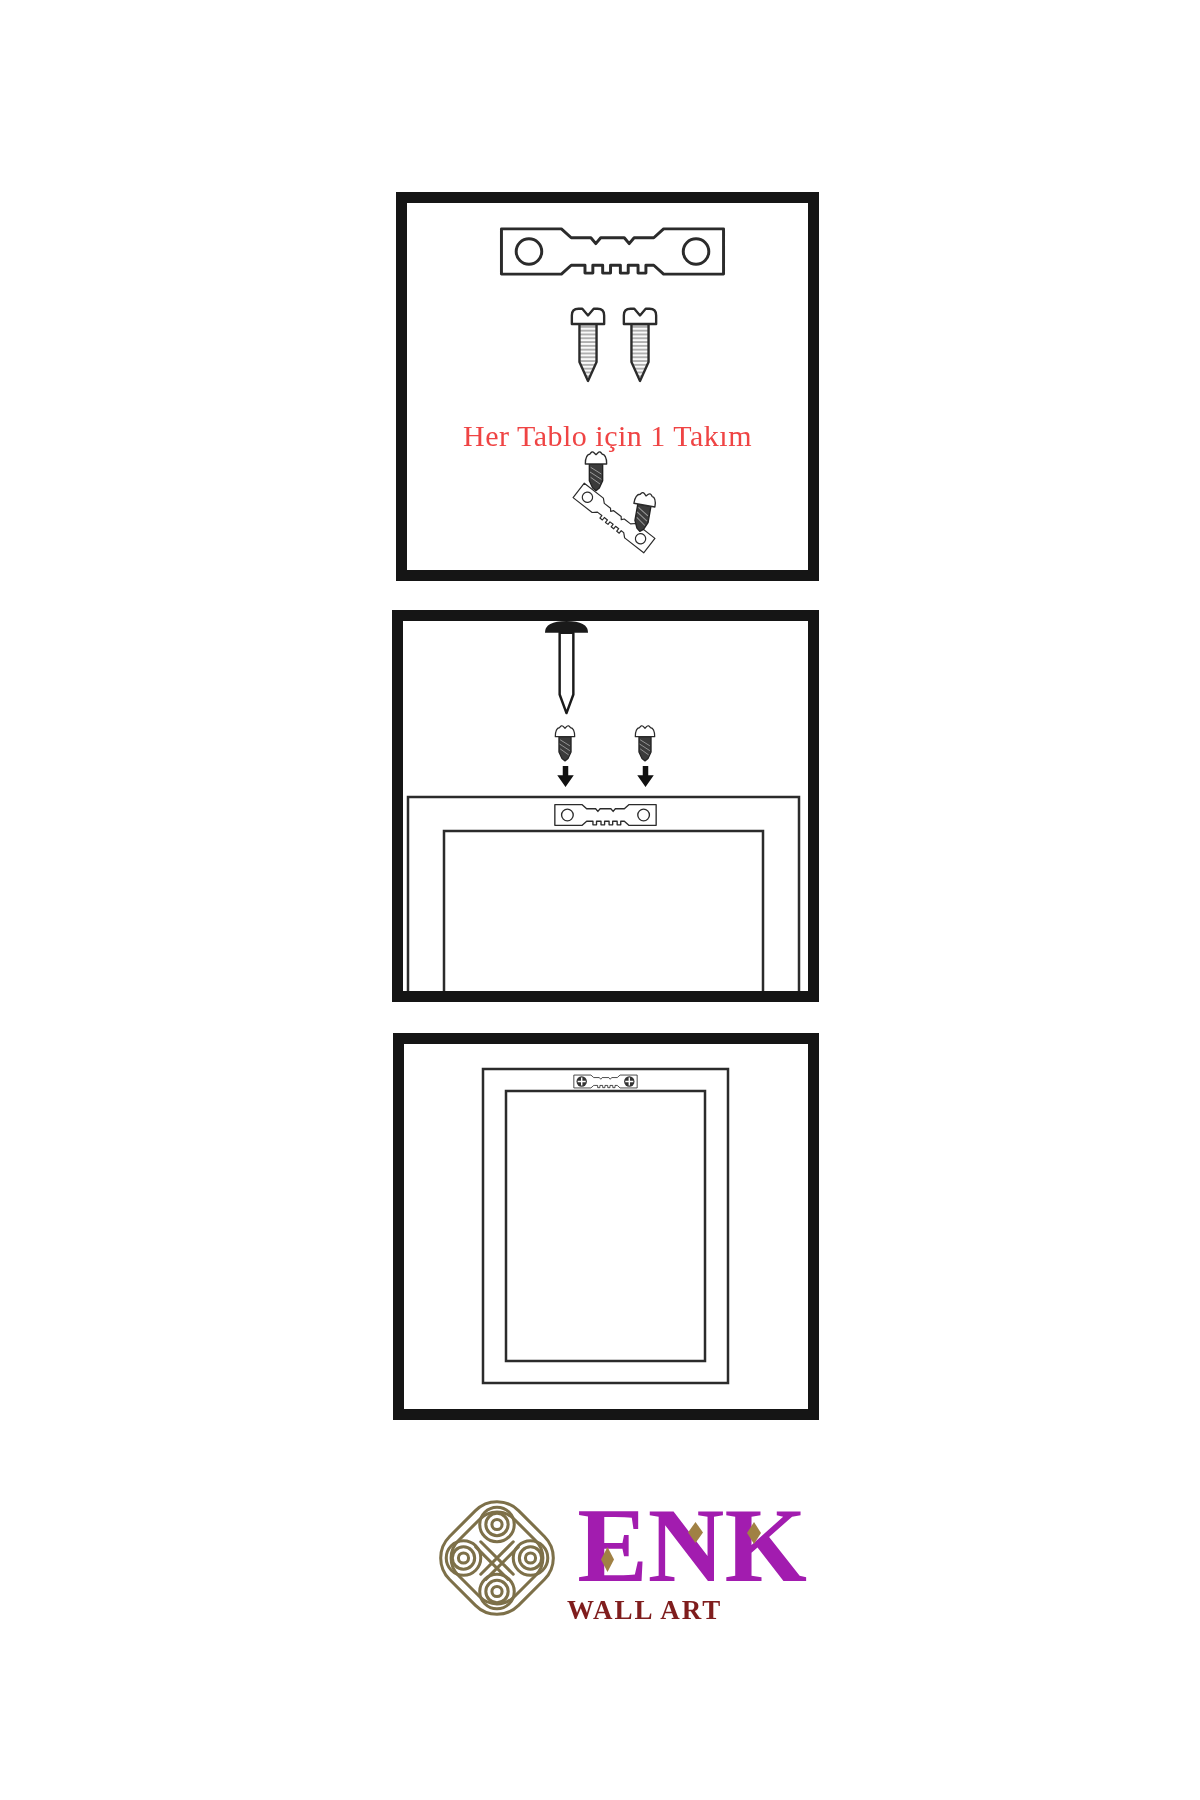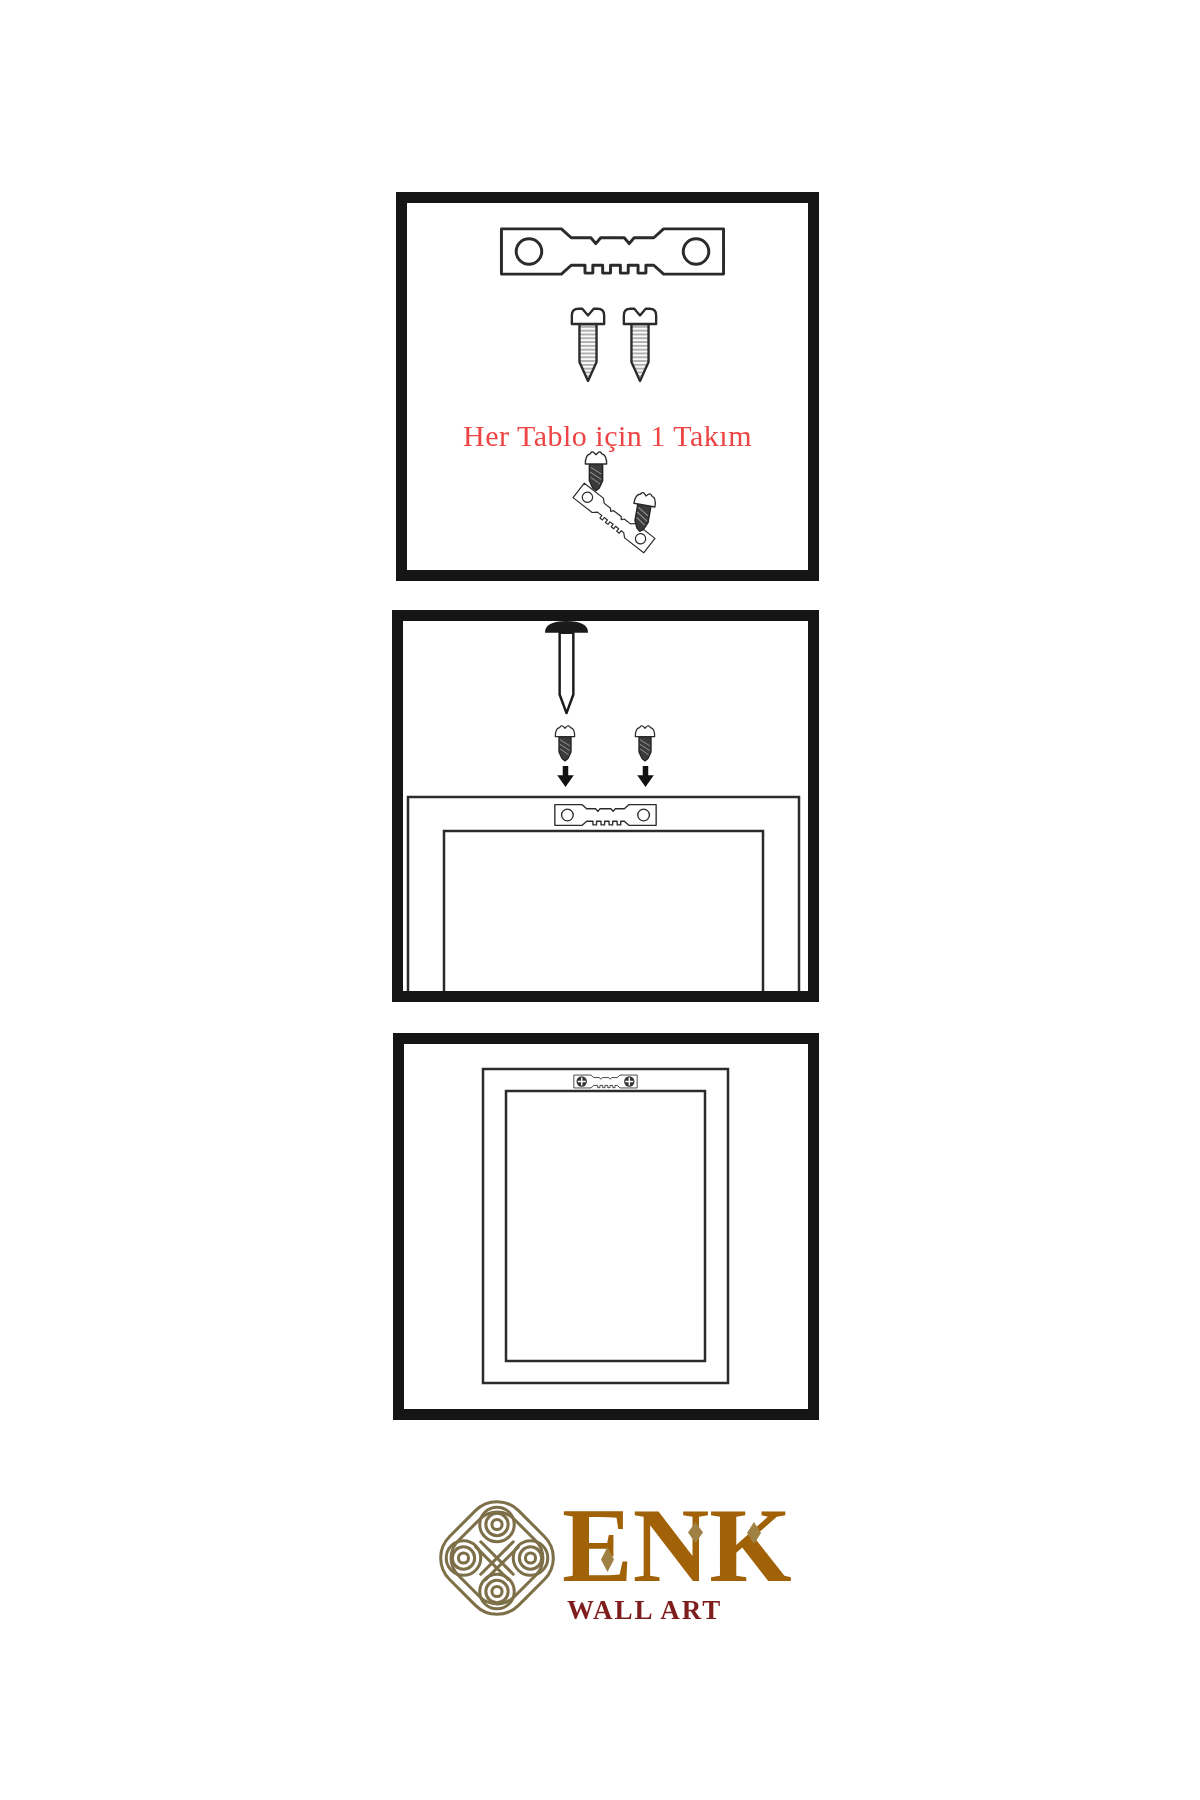--- a/index.html
+++ b/index.html
@@ -15,21 +15,21 @@
   .panel-caption{
     position:absolute;left:0;right:0;top:189px;
     text-align:center;font-size:30px;color:#ef4444;letter-spacing:0.5px;
     font-family:"Liberation Serif",serif;white-space:nowrap;margin-top:27px;
   }
 
   .logo-knot{position:absolute;left:438px;top:1492px;width:118px;height:132px;}
   .logo-brand{
     position:absolute;left:562px;top:1496px;width:260px;height:110px;
     font-family:"Liberation Serif",serif;font-weight:bold;font-size:106px;line-height:100px;
-    color:#a16207;letter-spacing:0px;
+    color:#a21caf;letter-spacing:0px;text-align:center;
   }
   .logo-subtitle{
     position:absolute;left:567px;top:1595px;width:260px;
     font-family:"Liberation Serif",serif;font-weight:bold;font-size:27px;line-height:30px;
     color:#7f1d1d;letter-spacing:2px;white-space:nowrap;
   }
   .diamond{position:absolute;background:#a08144;clip-path:polygon(50% 0,100% 50%,50% 100%,0 50%);}
   #dia1{left:601px;top:1547px;width:13px;height:25px;}
   #dia2{left:688px;top:1522px;width:15px;height:21px;}
   #dia3{left:747px;top:1522px;width:14px;height:22px;}

